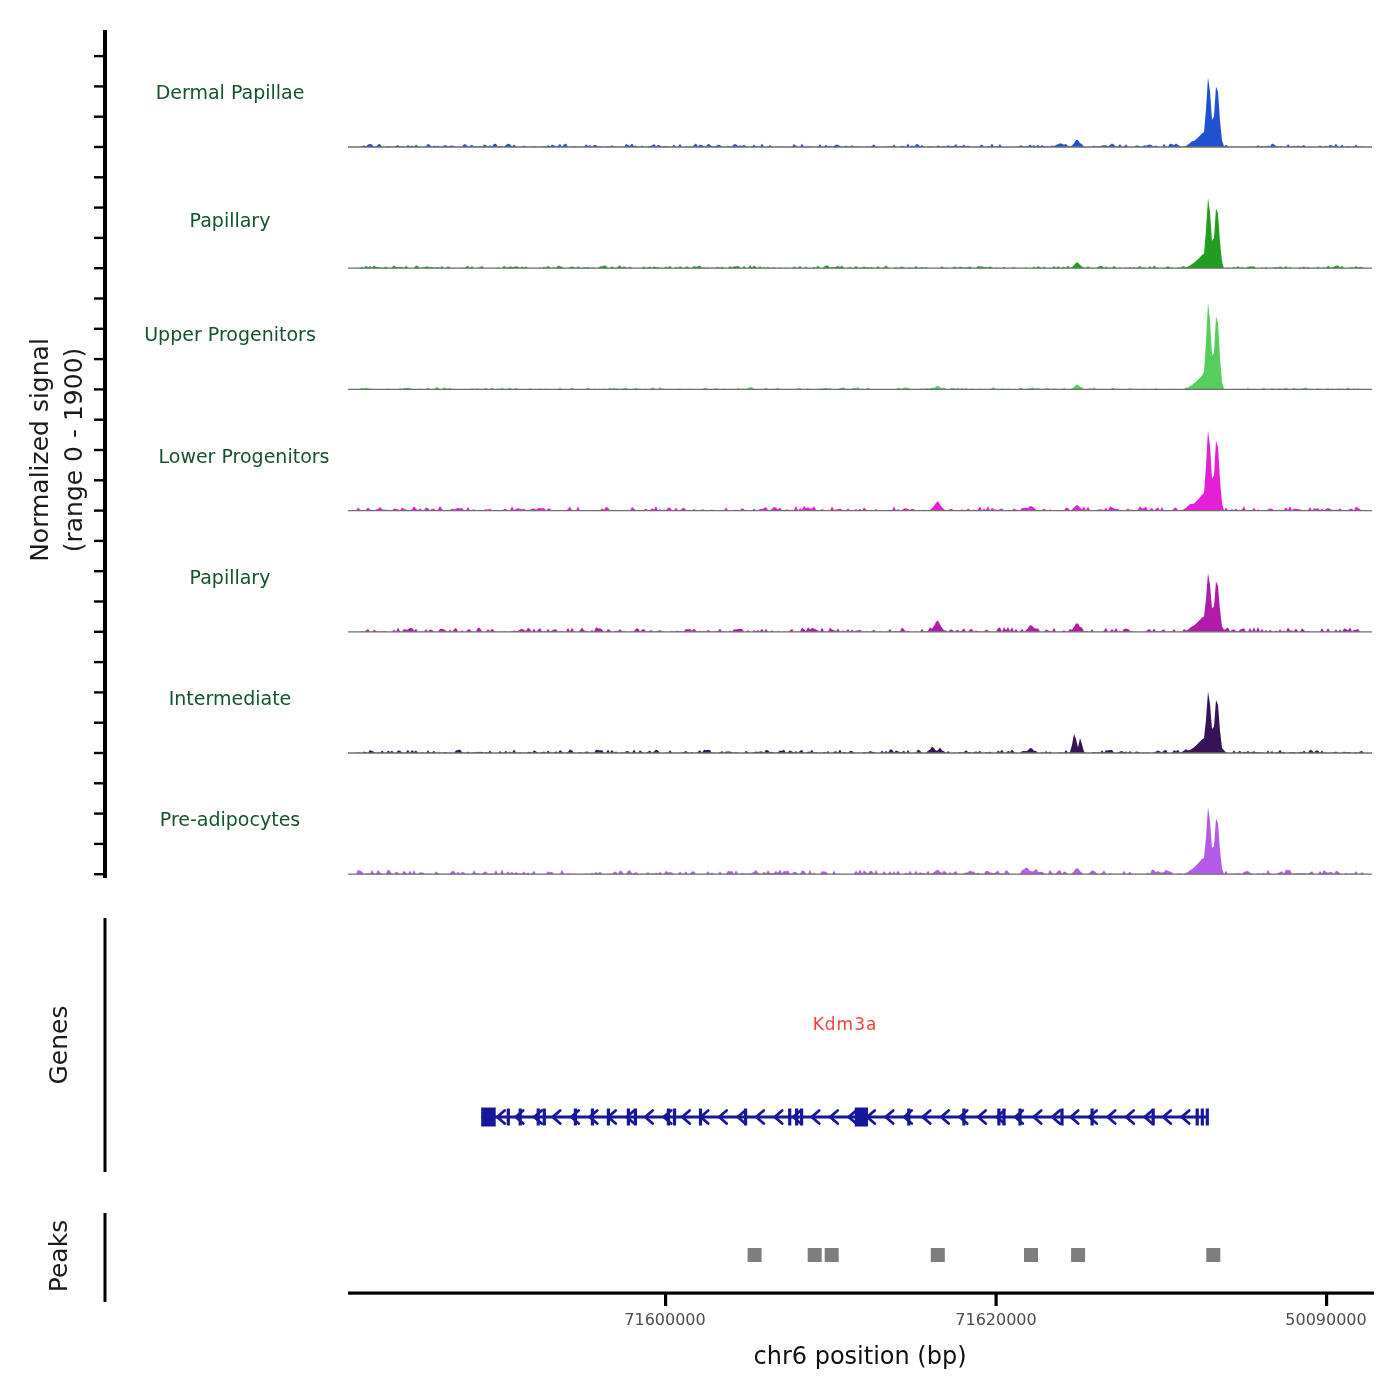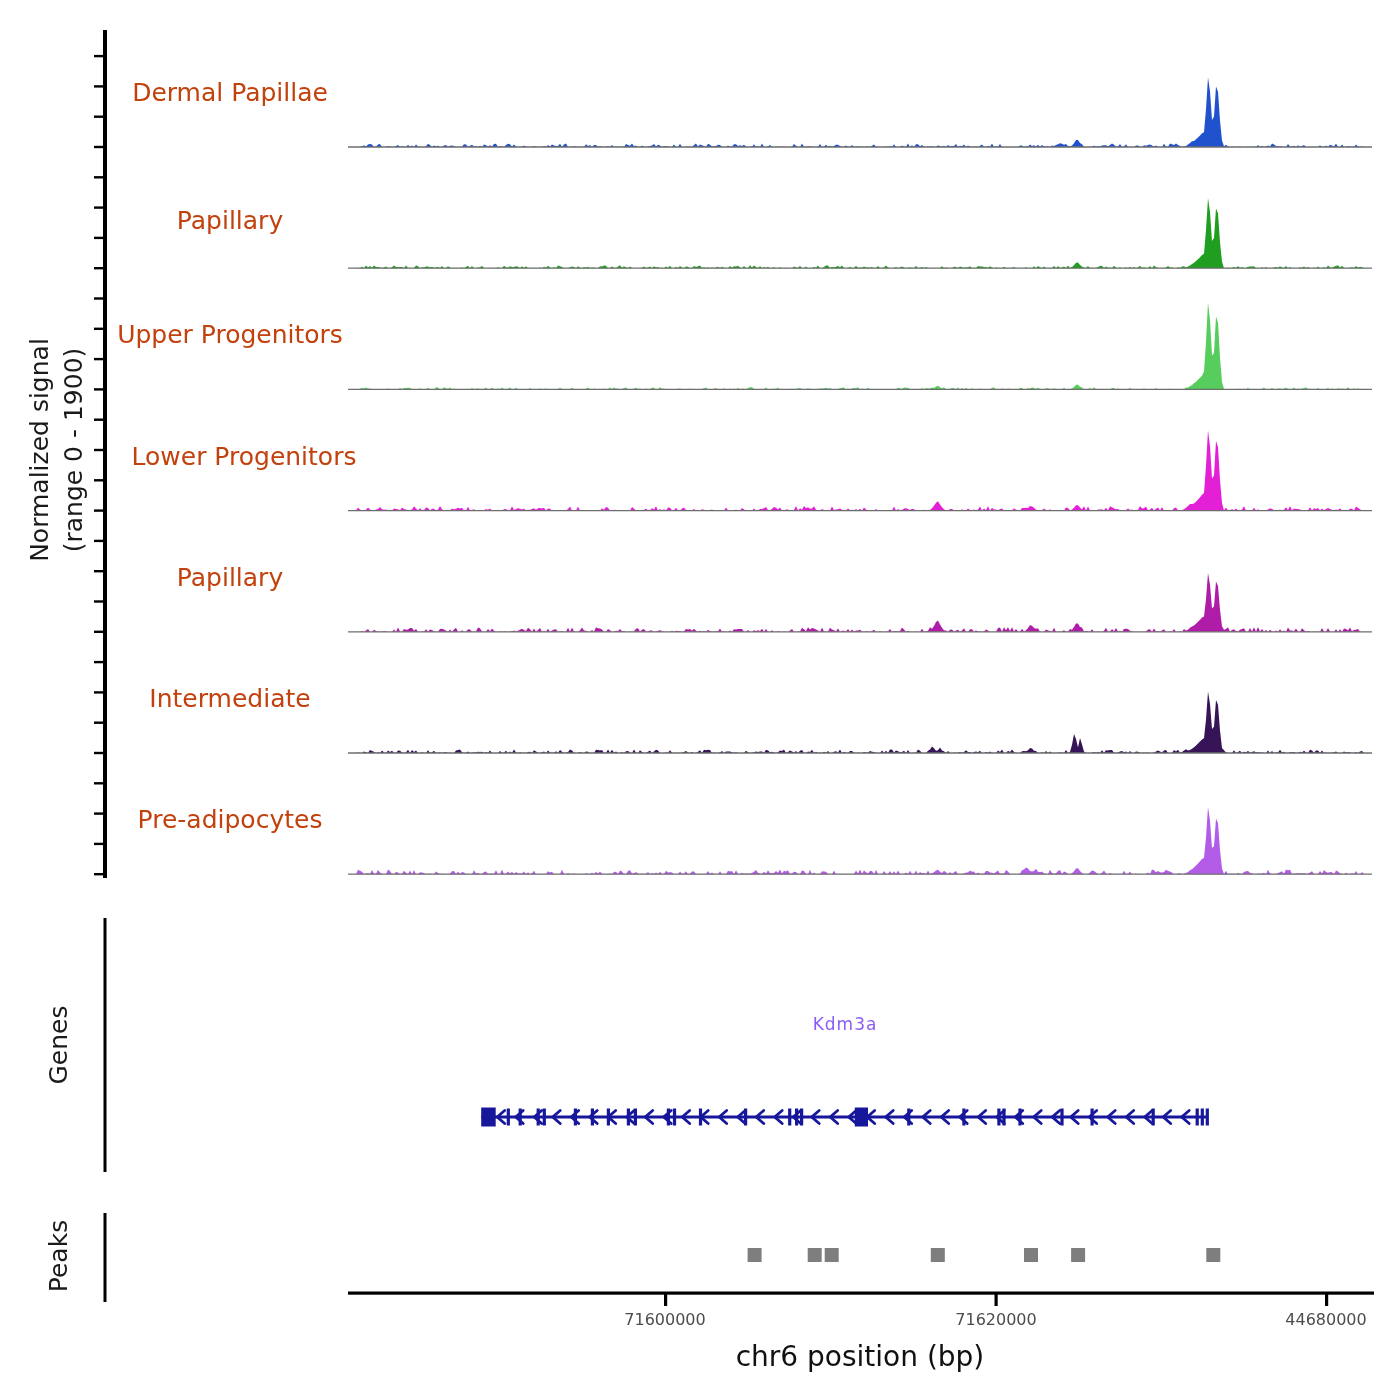--- a/index.html
+++ b/index.html
@@ -1,26 +1,26 @@
 <!DOCTYPE html>
 <html><head>
 <meta charset="utf-8">
 <style>
   html,body{margin:0;padding:0;background:#ffffff;}
   .figure{position:relative;width:1400px;height:1400px;background:#ffffff;
           font-family:"DejaVu Sans", sans-serif;overflow:hidden;}
   #plot-canvas{position:absolute;left:0;top:0;}
   .abs{position:absolute;transform:translate(-50%,-50%);white-space:nowrap;}
   .rot{position:absolute;transform:translate(-50%,-50%) rotate(-90deg);white-space:nowrap;}
-  .track-label{font-size:25px;color:#c2410c;}
+  .track-label{font-size:19px;color:#14532d;}
   .ylabel{font-size:25px;color:#1a1a1a;text-align:center;line-height:34px;}
   .section-label{font-size:25px;color:#1a1a1a;}
-  .gene-name{font-size:17px;color:#8b5cf6;letter-spacing:1px;}
+  .gene-name{font-size:17px;color:#ef4444;letter-spacing:1px;}
   .tick-label{font-size:16px;color:#4d4d4d;}
-  .xlabel{font-size:28px;color:#111111;}
+  .xlabel{font-size:24px;color:#111111;}
 </style>
 </head>
 <body>
 
 <div class="figure">
 
   <svg id="plot-canvas" width="1400" height="1400" viewBox="0 0 1400 1400">
       <g>
         <rect x="103" y="30" width="4" height="848" fill="#000"></rect>
         <rect x="94" y="145.8" width="9.5" height="2.4" fill="#000"></rect>
@@ -186,16 +186,16 @@
   <div class="abs track-label" style="left:230px;top:698px;">Intermediate</div>
   <div class="abs track-label" style="left:230px;top:819px;">Pre-adipocytes</div>
 
   <div class="rot section-label" style="left:58px;top:1045px;">Genes</div>
   <div class="rot section-label" style="left:58px;top:1256px;">Peaks</div>
 
   <div class="abs gene-name" style="left:845px;top:1024px;">Kdm3a</div>
 
   <div class="abs tick-label" style="left:665px;top:1319px;">71600000</div>
   <div class="abs tick-label" style="left:996px;top:1319px;">71620000</div>
-  <div class="abs tick-label" style="left:1326px;top:1319px;">44680000</div>
+  <div class="abs tick-label" style="left:1326px;top:1319px;">50090000</div>
 
   <div class="abs xlabel" style="left:860px;top:1356px;">chr6 position (bp)</div>
 </div>
 
 </body></html>

